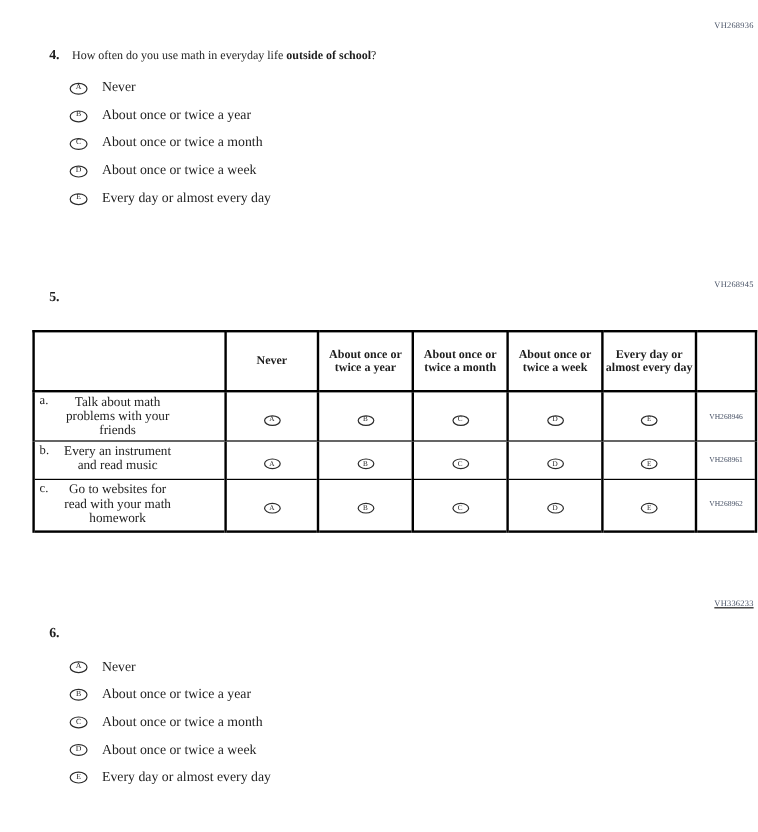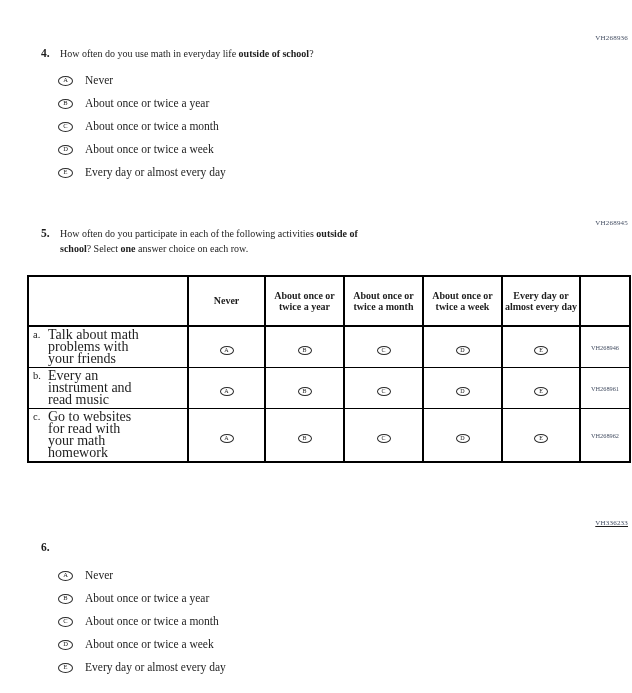--- a/index.html
+++ b/index.html
@@ -12,22 +12,22 @@
     color:#1d1d1d;
     overflow:hidden;
   }
   .code-row { text-align:right; padding-right:4px; height:9px; line-height:9px; }
   .item-code {
     font-size:7px;
     color:#454f63;
     letter-spacing:0.2px;
     font-family:"Liberation Serif","DejaVu Serif",serif;
   }
-  .c1 { padding-top:30px; height:23px; }
-  .c2 { margin-top:31px; }
+  .c1 { padding-top:14px; height:23px; }
+  .c2 { margin-top:53px; }
   .c3 { margin-top:52px;text-decoration:underline; }
 
   .question { margin-left:41px; }
   .q4 { margin-top:16px; }
   .q5 { margin-top:2px; }
   .q6 { margin-top:16px; }
 
   .q-line { display:flex; }
   .q-num {
     font-weight:bold; width:19px; flex:none;
@@ -67,21 +67,21 @@
     font-size:10px; font-weight:bold; line-height:11.5px;
     text-align:center; vertical-align:middle; padding:2px 1px;
   }
   table.grid tr.body td { border-top-width:1px; border-bottom-width:1px; }
   .row-a { height:40px; }
   .row-b { height:32px; }
   .row-c { height:43px; }
   td.label-cell { vertical-align:top; padding:2px 3px 2px 4px; }
   .label-wrap { display:flex; }
   .row-letter { width:15px; flex:none; font-size:10.5px; line-height:12px; }
-  .row-label { font-size:14px; line-height:12px; max-width:100px; }
+  .row-label { font-size:11px; line-height:12px; max-width:100px;text-align:center; }
   td.bubble-cell { text-align:center; vertical-align:middle; }
   td.bubble-cell .bubble { width:14px; height:9px; font-size:6px; }
   td.code-cell {
     text-align:center; vertical-align:middle;
     font-size:6.3px; color:#454f63; padding:0 1px;
     font-family:"Liberation Serif","DejaVu Serif",serif;
   }
 </style>
 </head>
 <body>
@@ -121,21 +121,20 @@
     </div>
   </section>
 
   <div class="code-row c2">
     <span class="item-code">VH268945</span>
   </div>
 
   <section class="question q5">
     <div class="q-line">
       <span class="q-num">5.</span>
-      <p class="q-text"><span>How often do you participate in each of the following activities </span><b>outside of</b><br><b>school</b><span>? Select </span><b>one</b><span> answer choice on each row.</span></p>
     </div>
   </section>
 
   <table class="grid">
     <colgroup>
       <col style="width:160px">
         <col style="width:77px">
         <col style="width:79px">
         <col style="width:79px">
         <col style="width:79px">

